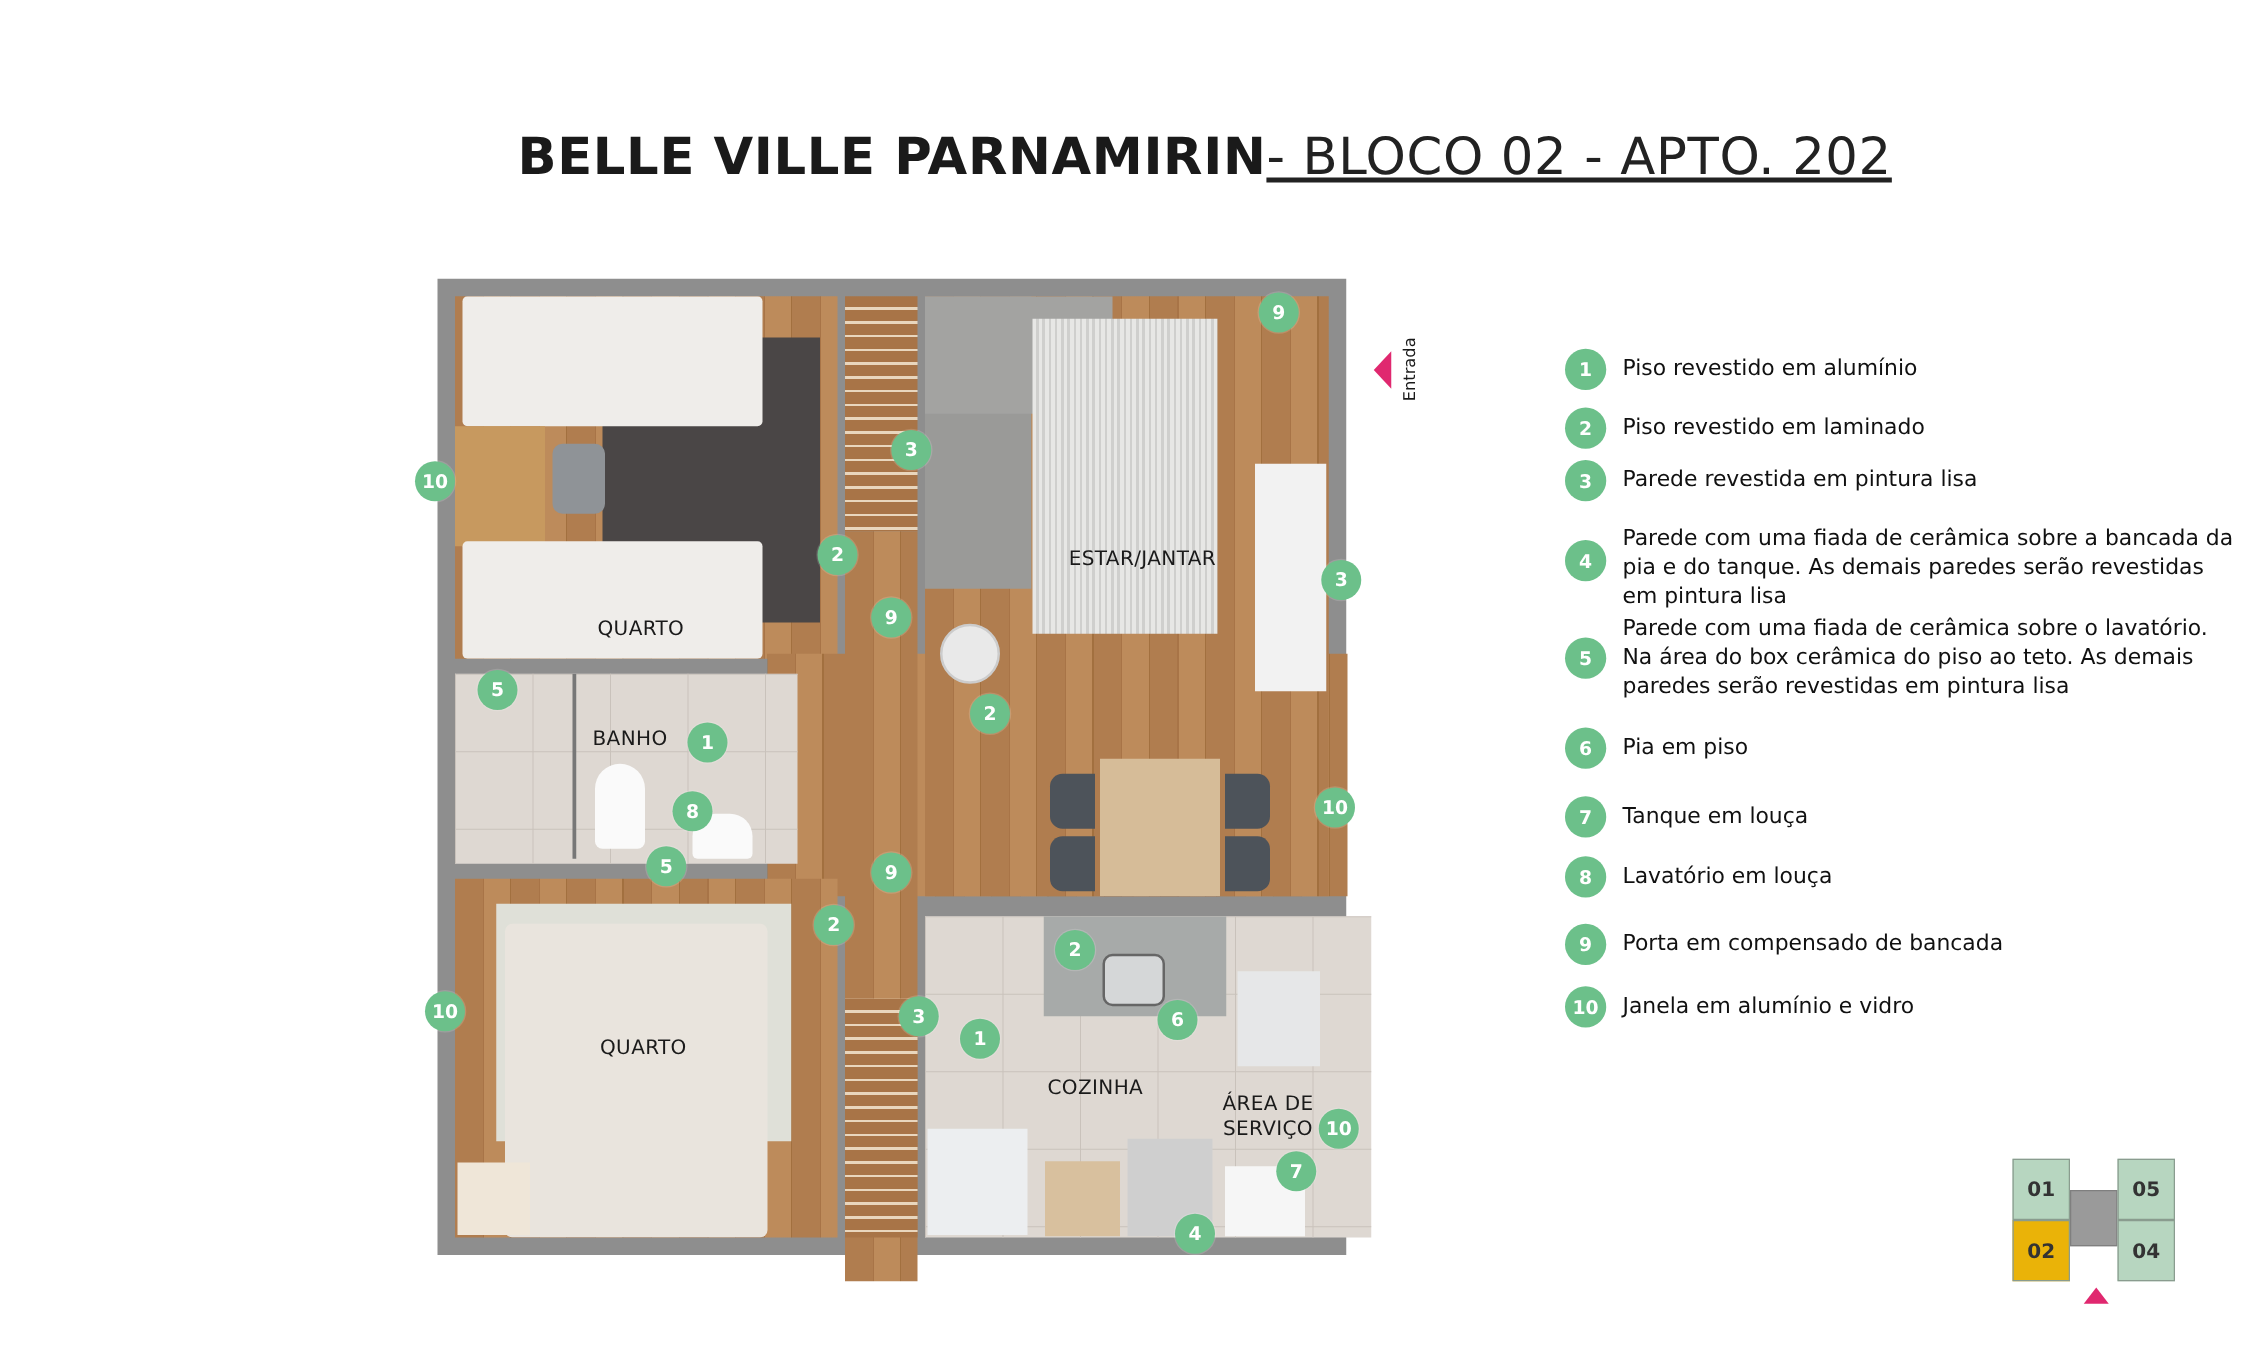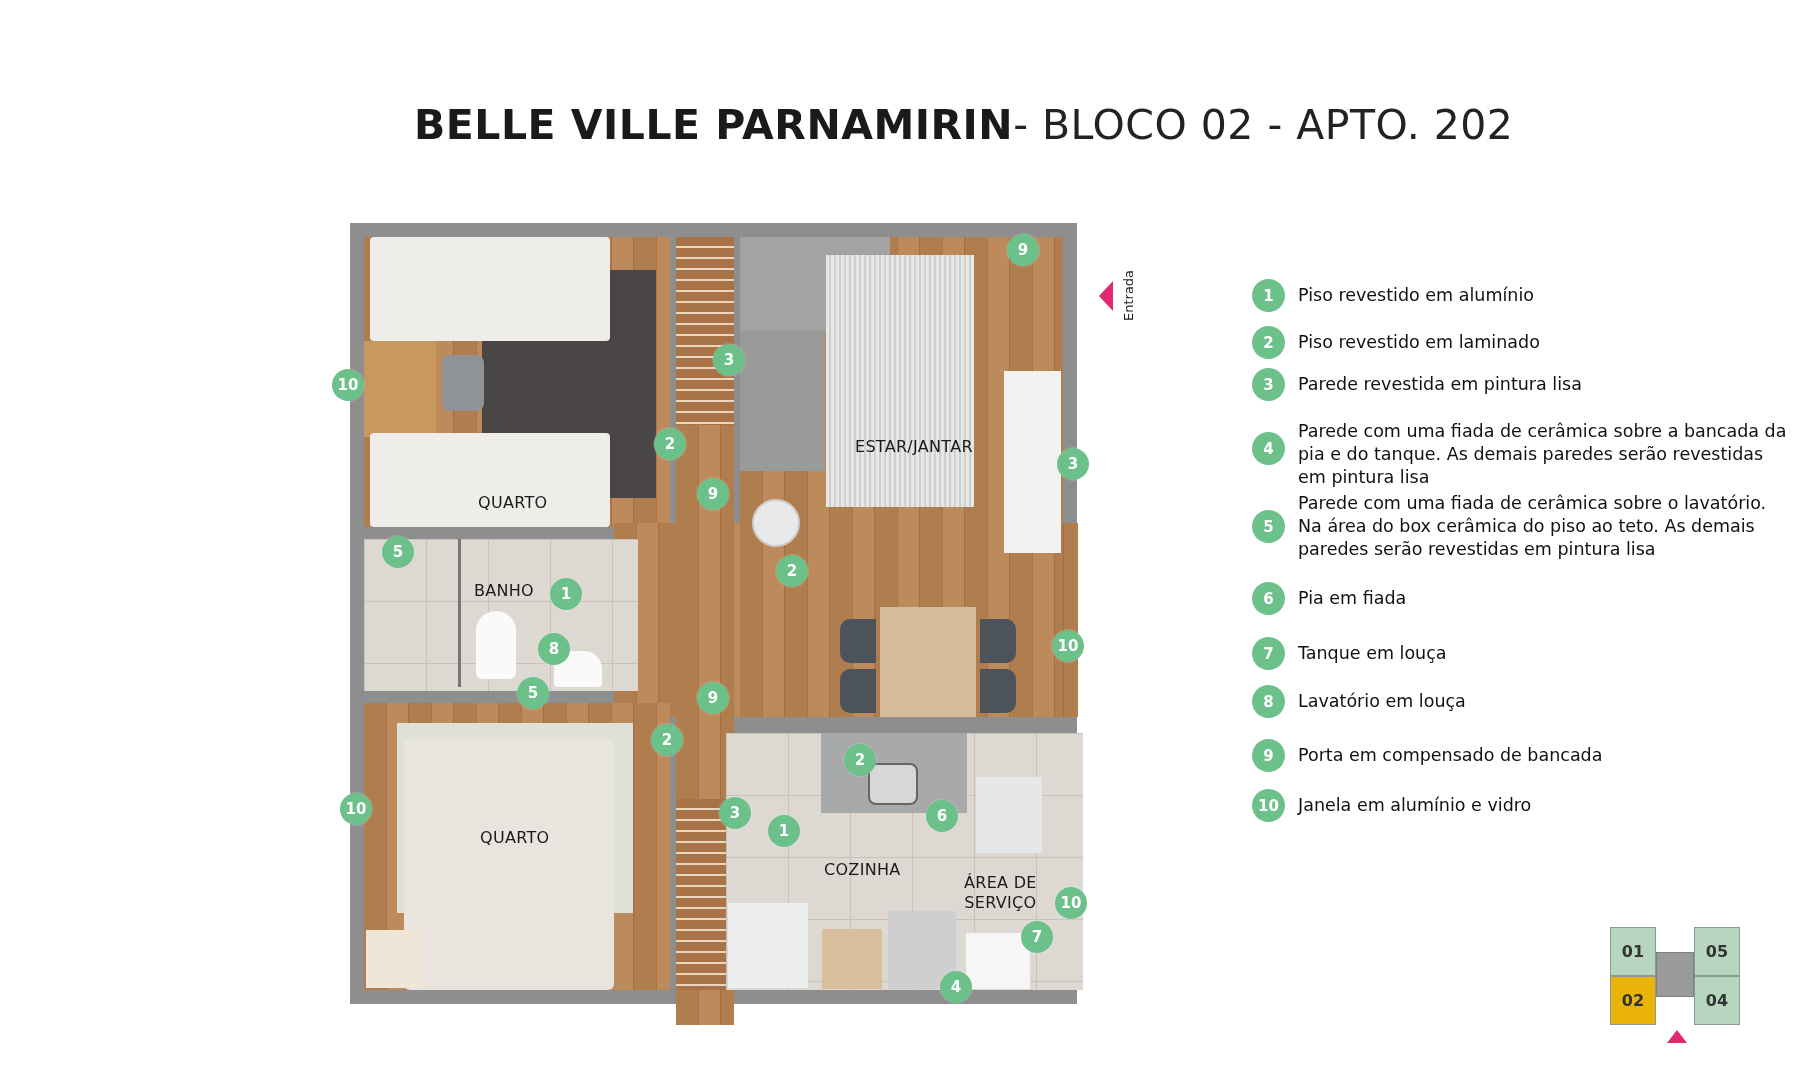--- a/index.html
+++ b/index.html
@@ -1,19 +1,19 @@
 <!DOCTYPE html>
 <html><head>
 <meta charset="utf-8">
 <style>
   html,body{margin:0;padding:0;background:#fff;}
   body{width:1800px;height:1080px;position:relative;overflow:hidden;font-family:"DejaVu Sans","Liberation Sans",sans-serif;color:#1a1a1a;}
   .title{position:absolute;left:414px;top:100px;font-size:41px;letter-spacing:0.5px;white-space:nowrap;line-height:50px;}
   .title .b{font-weight:bold;}
-  .title .l{font-weight:normal;color:#222;}
+  .title .l{font-weight:normal;color:#222;text-decoration:underline;}
   .plan{position:absolute;left:350px;top:223px;width:727px;height:781px;background:#8e8e8e;}
   .room{position:absolute;overflow:hidden;}
   .wood{background:repeating-linear-gradient(90deg,#b07d4f 0 22px,#a87447 22px 23px,#bd8b5b 23px 44px,#a2703f 44px 45px);}
   .tile{background-color:#ded8d2;background-image:linear-gradient(#c9c2bb 1px,transparent 1px),linear-gradient(90deg,#c9c2bb 1px,transparent 1px);background-size:62px 62px;padding-left:34px;}
   .rlabel{position:absolute;font-size:16px;color:#1a1a1a;white-space:nowrap;letter-spacing:0.3px;text-align:center;line-height:20px;}
   .badge{position:absolute;width:32px;height:32px;border-radius:50%;background:#6cc08a;color:#fff;font-weight:bold;font-size:15px;display:flex;align-items:center;justify-content:center;transform:translate(-50%,-50%);box-shadow:0 0 0 1px rgba(255,255,255,0.15);}
   .furn{position:absolute;}
   .legend{position:absolute;left:1252px;top:0;width:540px;}
   .li{position:absolute;left:0;width:540px;display:flex;align-items:center;}
   .li .badge{position:relative;transform:none;flex:0 0 auto;width:33px;height:33px;font-size:15px;}
@@ -73,21 +73,21 @@
 
   <div class="room wood" style="left:14px;top:480px;width:306px;height:287px;">
     <div class="furn" style="left:33px;top:20px;width:236px;height:190px;background:#dfe0d8;"></div>
     <div class="furn" style="left:40px;top:36px;width:210px;height:251px;background:#e9e4dd;border-radius:6px;"></div>
     <div class="furn" style="left:2px;top:227px;width:58px;height:58px;background:#efe6d8;"></div>
     <div class="rlabel" style="left:116px;top:125px;">QUARTO</div>
   </div>
 
   <div class="room" style="left:326px;top:576px;width:58px;height:191px;background:repeating-linear-gradient(180deg,#a87447 0 9px,#e9d6bd 9px 11px);"></div>
 
-  <div class="room tile" style="left:376px;top:510px;width:323px;height:257px;">
+  <div class="room tile" style="left:390px;top:510px;width:323px;height:257px;">
     <div class="furn" style="left:95px;top:0;width:146px;height:80px;background:#a7aaa9;"></div>
     <div class="furn" style="left:142px;top:30px;width:46px;height:38px;border-radius:8px;background:#d5d7d8;border:2px solid #666;"></div>
     <div class="furn" style="left:250px;top:44px;width:66px;height:76px;background:#e6e7e8;"></div>
     <div class="furn" style="left:2px;top:170px;width:80px;height:85px;background:#eceef0;"></div>
     <div class="furn" style="left:96px;top:196px;width:60px;height:60px;background:#d8c09e;"></div>
     <div class="furn" style="left:162px;top:178px;width:68px;height:78px;background:#cfcfcf;"></div>
     <div class="furn" style="left:240px;top:200px;width:64px;height:56px;background:#f6f6f6;"></div>
     <div class="rlabel" style="left:98px;top:127px;">COZINHA</div>
     <div class="rlabel" style="left:238px;top:140px;">
       <div>ÁREA DE</div>
@@ -142,21 +142,21 @@
   <div class="li" style="top:408px;">
       <div class="badge">4</div>
       <div class="txt" style="width:490px;margin-top:12px;">Parede com uma fiada de cerâmica sobre a bancada da pia e  do tanque. As demais paredes serão revestidas em pintura lisa</div>
     </div>
   <div class="li" style="top:492px;">
       <div class="badge">5</div>
       <div class="txt" style="width:500px;">Parede com uma fiada de cerâmica sobre o lavatório. Na área do box cerâmica do piso ao teto. As demais paredes serão revestidas em pintura lisa</div>
     </div>
   <div class="li" style="top:582px;">
       <div class="badge">6</div>
-      <div class="txt">Pia em fiada</div>
+      <div class="txt">Pia em piso</div>
     </div>
   <div class="li" style="top:637px;">
       <div class="badge">7</div>
       <div class="txt">Tanque em louça</div>
     </div>
   <div class="li" style="top:685px;">
       <div class="badge">8</div>
       <div class="txt">Lavatório em louça</div>
     </div>
   <div class="li" style="top:739px;">

